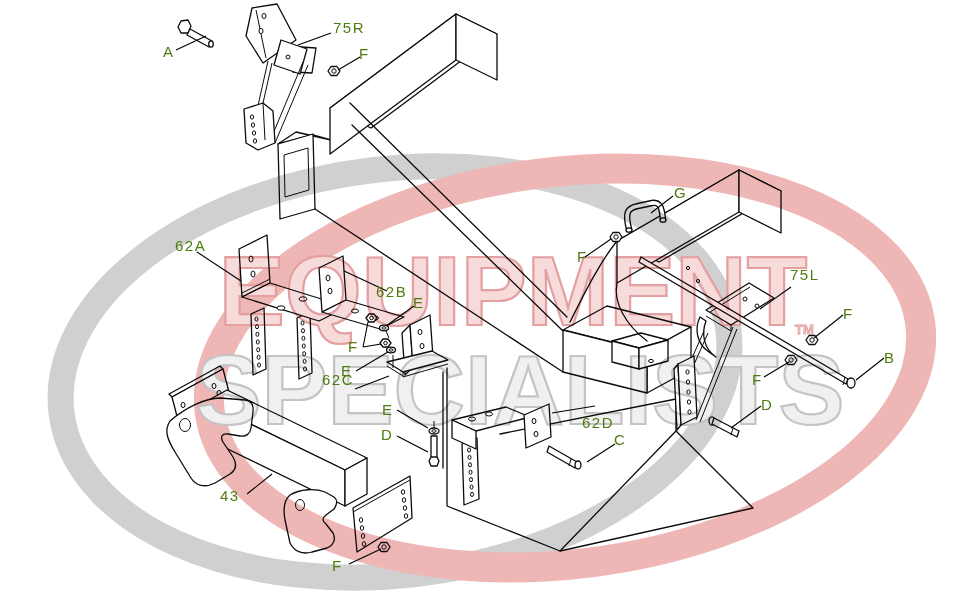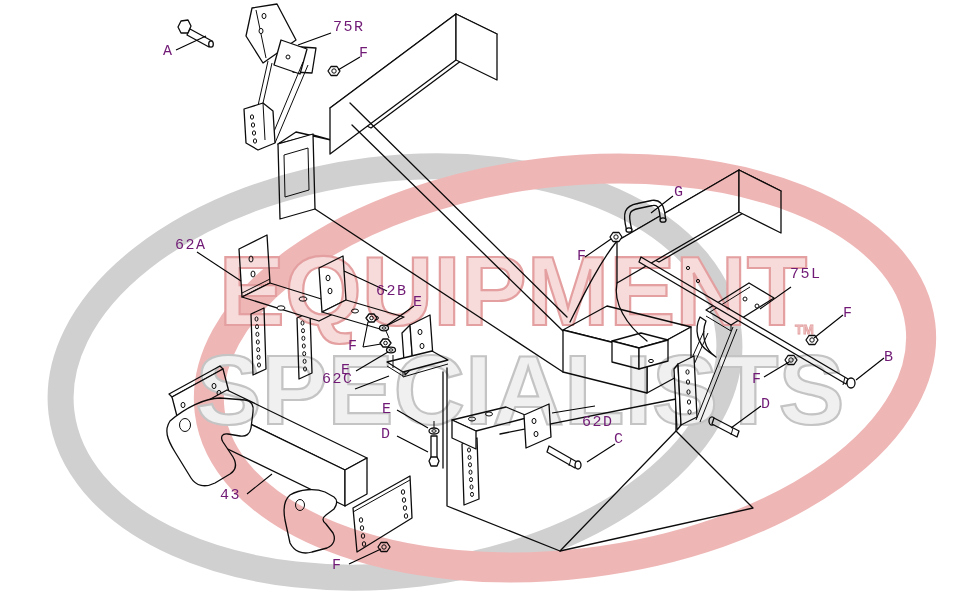--- a/index.html
+++ b/index.html
@@ -1,20 +1,20 @@
 <!DOCTYPE html>
 <html><head>
 <meta charset="utf-8">
 <style>
   html,body{margin:0;padding:0;background:#fff;}
   .stage{position:relative;width:957px;height:592px;background:#ffffff;overflow:hidden;
          font-family:"DejaVu Sans",sans-serif;}
   .stage svg{position:absolute;left:0;top:0;}
-  .lbl{position:absolute;font-family:Liberation Mono, monospace;font-size:15px;
-       letter-spacing:1.5px;color:#701a75;white-space:nowrap;line-height:1;}
+  .lbl{position:absolute;font-family:Liberation Sans, sans-serif;font-size:15px;
+       letter-spacing:1.5px;color:#4d7c0f;white-space:nowrap;line-height:1;}
   .wm-word{font-family:"Liberation Sans",sans-serif;font-weight:700;}
   .line{stroke:#0c0c0c;stroke-width:1.3;fill:none;stroke-linejoin:round;stroke-linecap:round;}
   .face{stroke:#0c0c0c;stroke-width:1.3;fill:#ffffff;stroke-linejoin:round;}
   .hole{stroke:#0c0c0c;stroke-width:1;fill:#ffffff;}
   .leader{stroke:#000;stroke-width:1.1;fill:none;}
   .thin{stroke:#0c0c0c;stroke-width:1;fill:none;}
 </style>
 </head>
 <body>
 

